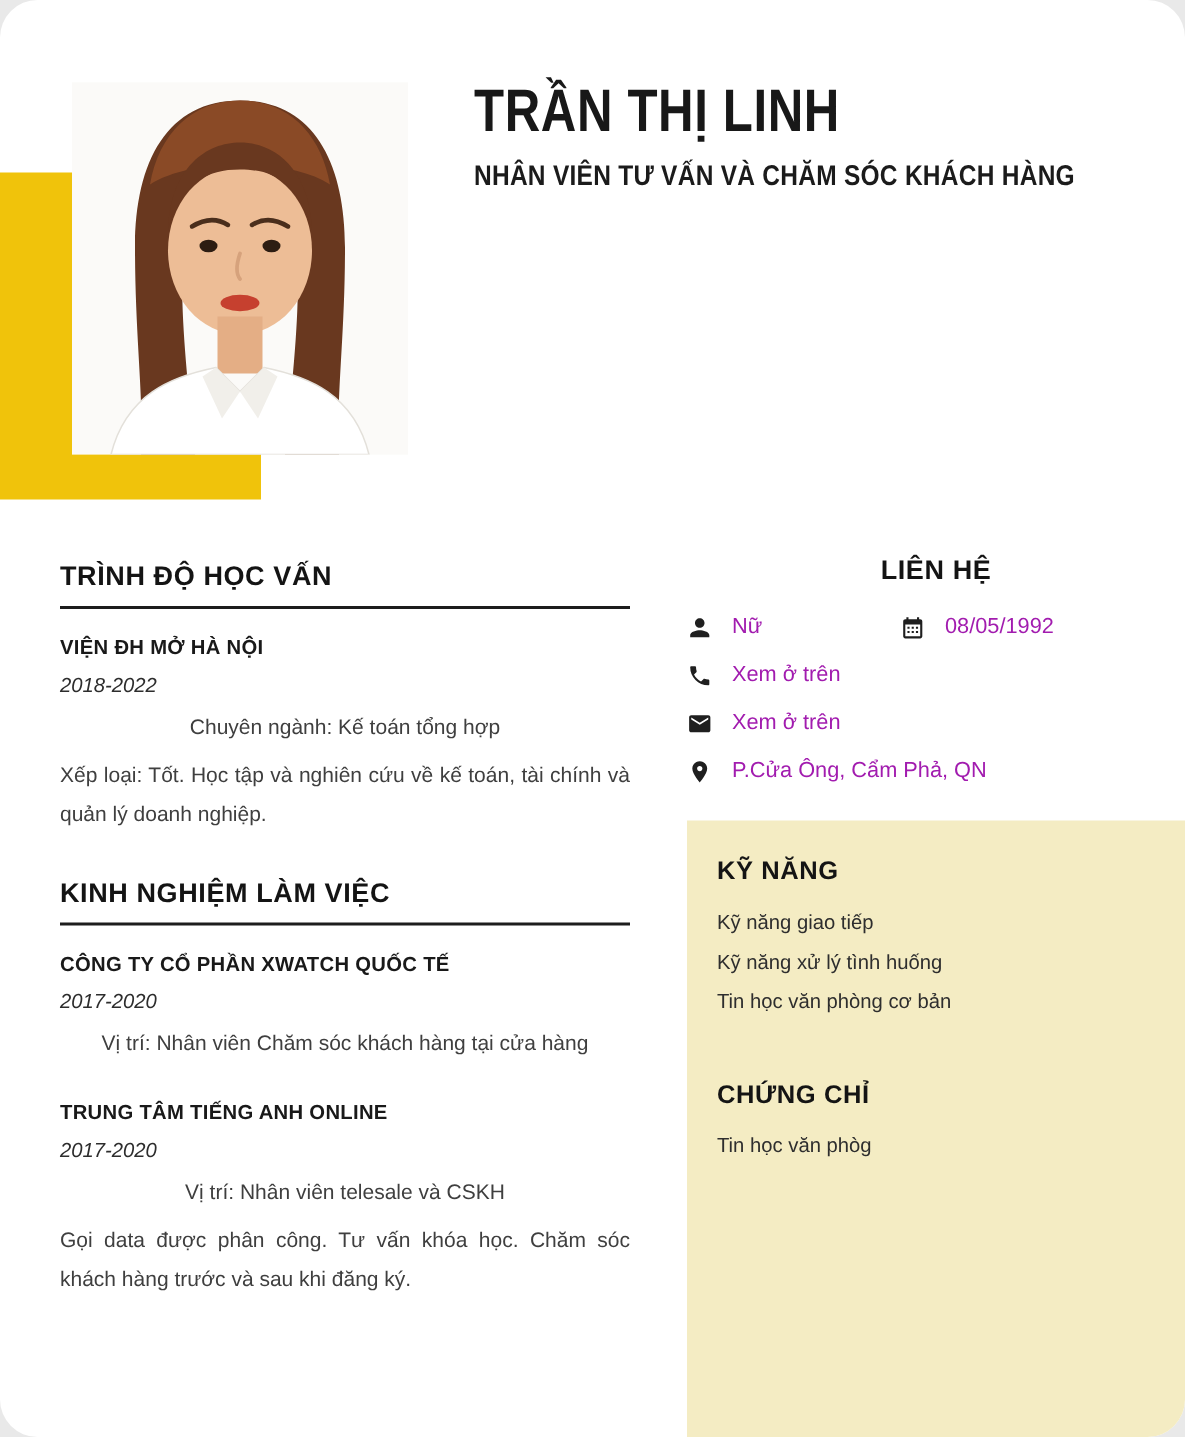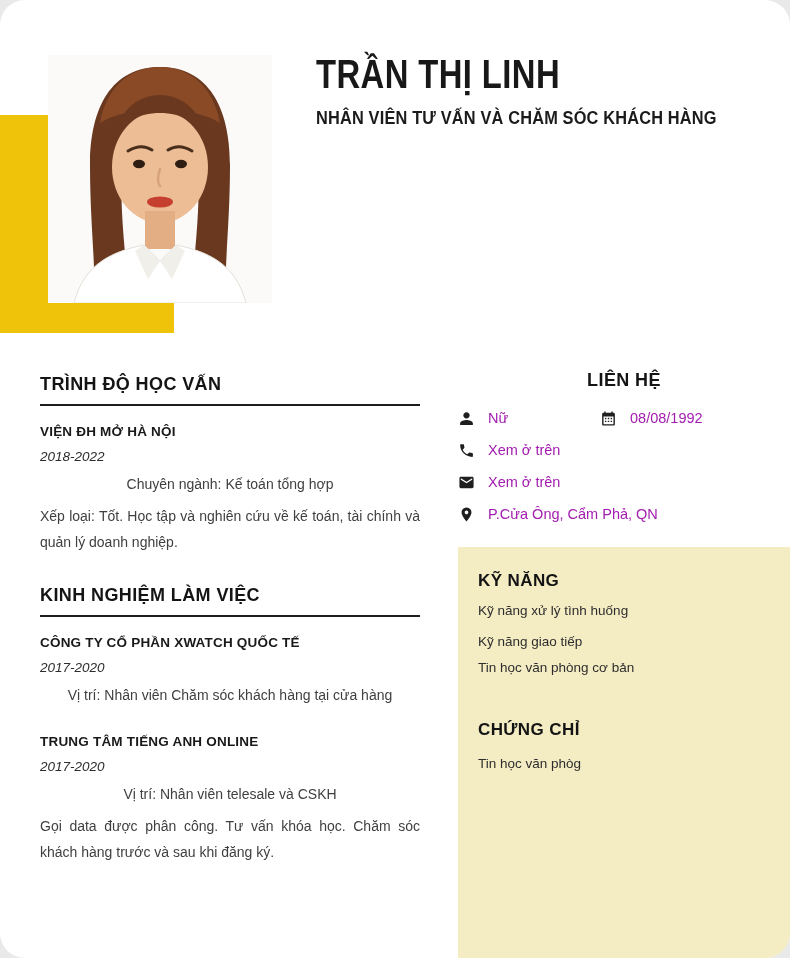--- a/index.html
+++ b/index.html
@@ -136,21 +136,21 @@
               </svg>
           </span>
           <span class="contact-label">Nữ</span>
         </div>
         <div class="contact-cell auto">
           <span class="cicon">
             <svg viewBox="0 0 24 24">
                 <path fill="#1f1f1f" d="M19 4h-1V2h-2v2H8V2H6v2H5c-1.1 0-2 .9-2 2v14c0 1.1.9 2 2 2h14c1.1 0 2-.9 2-2V6c0-1.1-.9-2-2-2zm0 16H5V9h14v11zM7 11h2v2H7v-2zm4 0h2v2h-2v-2zm4 0h2v2h-2v-2zM7 15h2v2H7v-2zm4 0h2v2h-2v-2zm4 0h2v2h-2v-2z"></path>
               </svg>
           </span>
-          <span class="contact-label">08/08/1992</span>
+          <span class="contact-label">08/05/1992</span>
         </div>
       </div>
 
       <div class="contact-row">
         <span class="cicon">
           <svg viewBox="0 0 24 24">
               <path fill="#1f1f1f" d="M6.62 10.79c1.44 2.83 3.76 5.14 6.59 6.59l2.2-2.2c.27-.27.67-.36 1.02-.24 1.12.37 2.33.57 3.57.57.55 0 1 .45 1 1V20c0 .55-.45 1-1 1-9.39 0-17-7.61-17-17 0-.55.45-1 1-1h3.5c.55 0 1 .45 1 1 0 1.25.2 2.45.57 3.57.11.35.03.74-.25 1.02l-2.2 2.2z"></path>
             </svg>
         </span>
         <span class="contact-label">Xem ở trên</span>
@@ -173,22 +173,22 @@
         </span>
         <span class="contact-label">P.Cửa Ông, Cẩm Phả, QN</span>
       </div>
 
     </div>
   </div>
 
   <div class="panel">
     <div class="panel-inner">
       <div class="panel-heading">KỸ NĂNG</div>
+      <div class="panel-item first">Kỹ năng giao tiếp</div>
       <div class="panel-item">Kỹ năng xử lý tình huống</div>
-      <div class="panel-item first">Kỹ năng giao tiếp</div>
       <div class="panel-item">Tin học văn phòng cơ bản</div>
       <div class="panel-heading second">CHỨNG CHỈ</div>
       <div class="panel-item first">Tin học văn phòg</div>
     </div>
     <div class="watermark">@jobgovn.com</div>
   </div>
 
 </div>
 
 </body></html>

